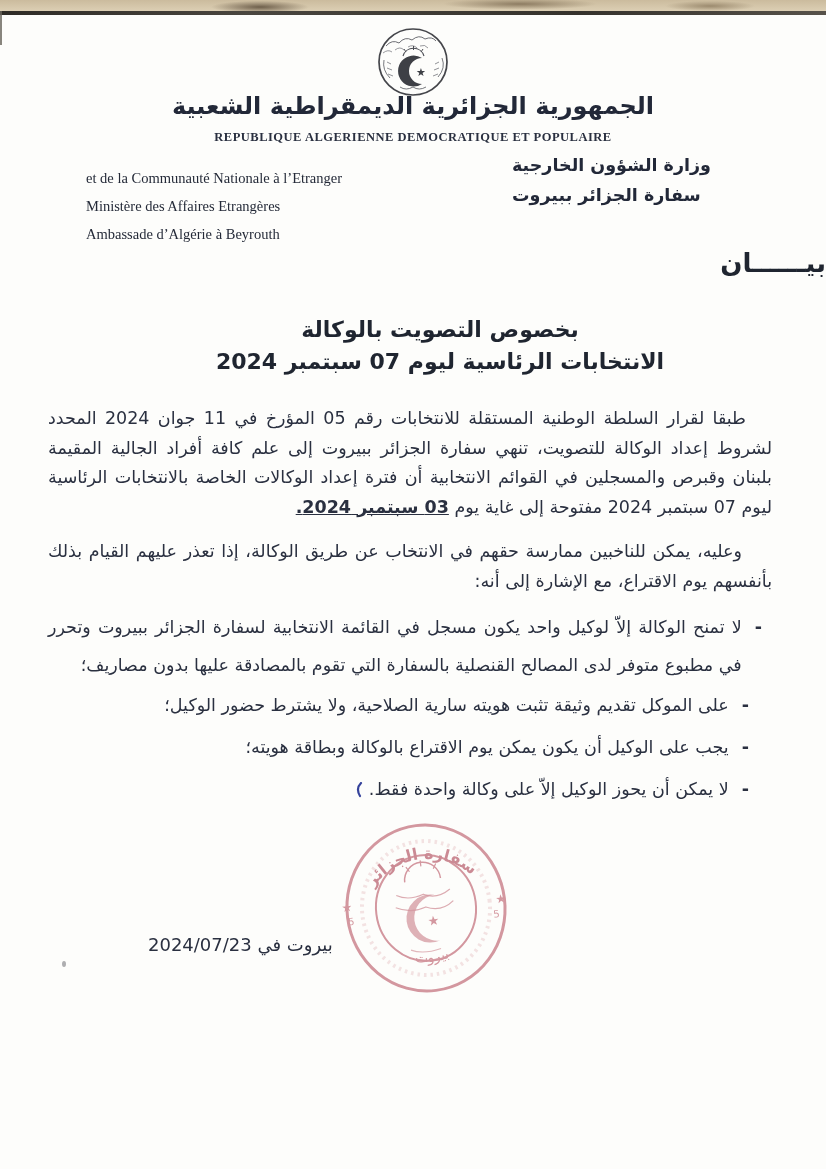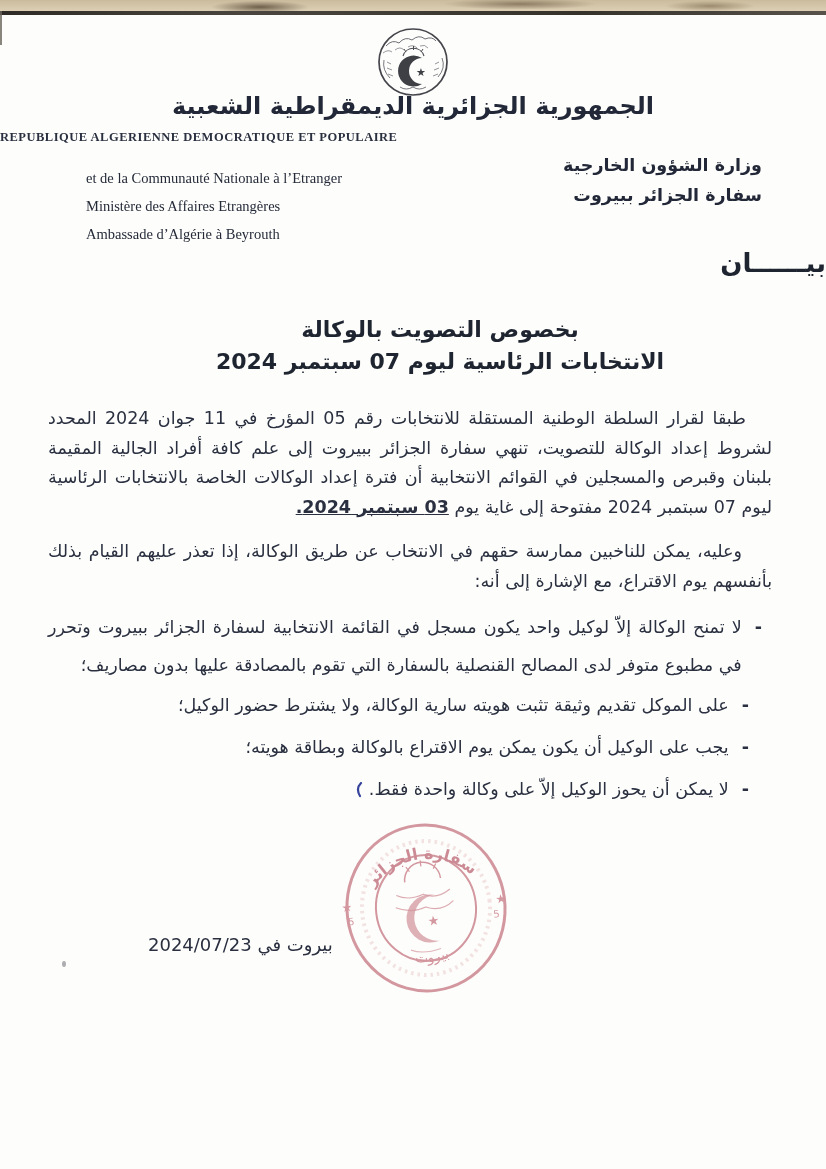--- a/index.html
+++ b/index.html
@@ -21,27 +21,27 @@
   .scan-line{
     position:absolute;top:11px;left:0;right:0;height:4px;
     background:linear-gradient(90deg,#2e2b26,#4a463f 30%,#35322c 70%,#57524a);
   }
   .edge-left{position:absolute;left:0;top:11px;width:2px;height:34px;background:#6a665e;opacity:.8;}
 
   .emblem{position:absolute;top:26px;left:50%;transform:translateX(-50%);width:88px;height:72px;}
 
   .title-ar{position:absolute;top:92px;left:0;width:100%;text-align:center;
     direction:rtl;font-size:24px;font-weight:bold;color:#222838;}
-  .title-fr{position:absolute;top:130px;left:0;width:100%;text-align:left;
+  .title-fr{position:absolute;top:130px;left:0;width:100%;text-align:center;
     font-family:"Liberation Serif",serif;font-weight:bold;font-size:12.5px;
     letter-spacing:.5px;color:#2a3040;}
 
   .fr-block{position:absolute;top:164px;left:86px;width:320px;
     font-family:"Liberation Serif",serif;font-size:14.5px;line-height:28px;color:#242a38;}
-  .ar-block{position:absolute;top:150px;right:64px;width:250px;direction:rtl;text-align:right;
+  .ar-block{position:absolute;top:150px;right:64px;width:250px;direction:rtl;text-align:left;
     font-weight:bold;font-size:17.5px;line-height:30px;color:#222838;}
 
   .bayan{position:absolute;top:248px;left:0;width:100%;text-align:right;direction:rtl;
     font-size:26px;font-weight:bold;color:#1f2530;}
   .subject{position:absolute;top:314px;left:0;width:100%;text-align:center;direction:rtl;
     font-weight:bold;font-size:22px;line-height:32px;color:#1f2530;padding-left:27px;}
 
   .para{position:absolute;left:48px;right:54px;direction:rtl;text-align:justify;
     font-size:17.5px;line-height:29.5px;color:#2a3040;}
   .para1{top:404px;text-indent:26px;}
@@ -113,21 +113,21 @@
 
   <div class="para para2">وعليه، يمكن للناخبين ممارسة حقهم في الانتخاب عن طريق الوكالة، إذا تعذر عليهم القيام بذلك بأنفسهم يوم الاقتراع، مع الإشارة إلى أنه:</div>
 
   <div class="bullets">
     <div class="bullet bullet-wide">
       <span class="marker">-</span>
       <span>لا تمنح الوكالة إلاّ لوكيل واحد يكون مسجل في القائمة الانتخابية لسفارة الجزائر ببيروت وتحرر في مطبوع متوفر لدى المصالح القنصلية بالسفارة التي تقوم بالمصادقة عليها بدون مصاريف؛</span>
     </div>
     <div class="bullet bullet-norm">
       <span class="marker">-</span>
-      <span>على الموكل تقديم وثيقة تثبت هويته سارية الوكالة، ولا يشترط حضور الوكيل؛</span>
+      <span>على الموكل تقديم وثيقة تثبت هويته سارية الصلاحية، ولا يشترط حضور الوكيل؛</span>
     </div>
     <div class="bullet bullet-norm">
       <span class="marker">-</span>
       <span>يجب على الوكيل أن يكون يمكن يوم الاقتراع بالوكالة وبطاقة هويته؛</span>
     </div>
     <div class="bullet bullet-norm">
       <span class="marker">-</span>
       <span><span>لا يمكن أن يحوز الوكيل إلاّ على وكالة واحدة فقط.</span><svg class="pen-mark" width="10" height="16" viewBox="0 0 10 16" aria-hidden="true">
             <path d="M7 1 C3 5 3 9 6 14" stroke="#35439b" fill="none" stroke-width="2.2" stroke-linecap="round"></path>
           </svg></span>

